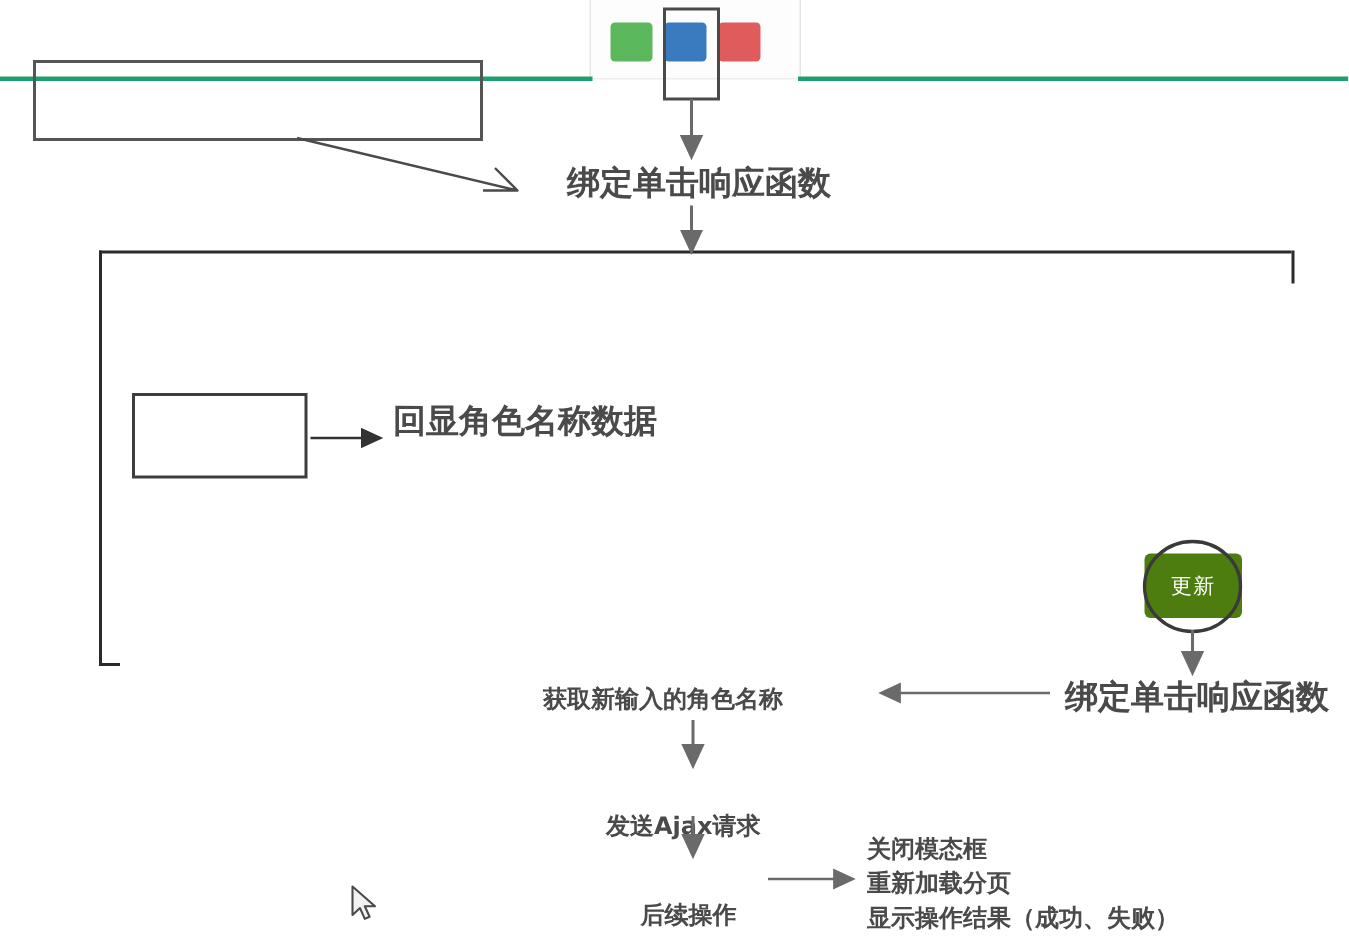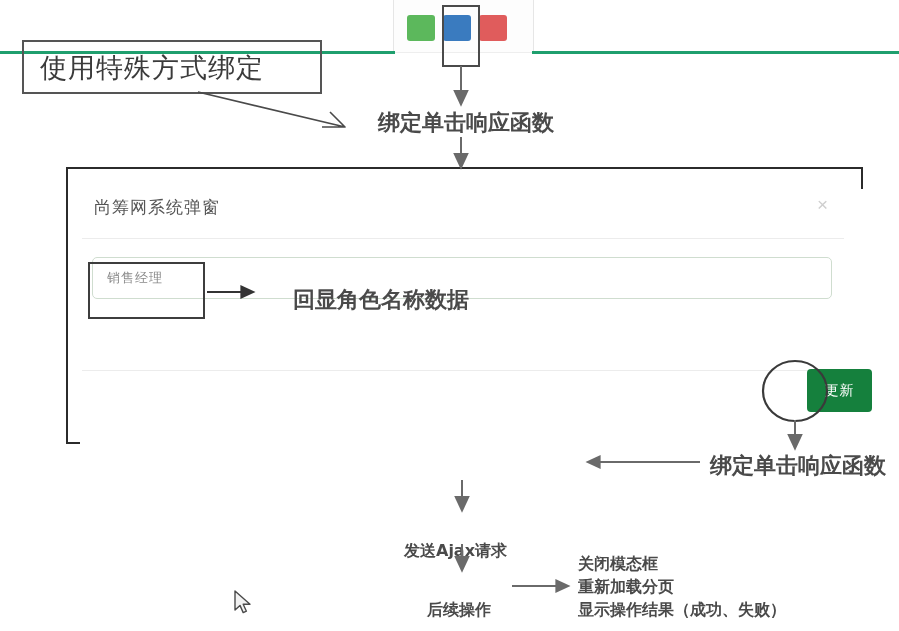--- a/index.html
+++ b/index.html
@@ -226,29 +226,28 @@
     background: #2b2b2b;
   }
 
   
   .update-btn {
     position: absolute;
     left: 763px;
     top: 369px;
     width: 65px;
     height: 43px;
-    background: #15803d;
+    background: #4d7c0f;
     border: none;
     border-radius: 4px;
     color: #ffffff;
     font-size: 14px;
     letter-spacing: 1px;
     cursor: pointer;
     font-family: "DejaVu Sans", "Liberation Sans", sans-serif;
-    margin-left: 44px;
   }
 
   
   .overlay {
     position: absolute;
     left: 0; top: 0;
     width: 899px;
     height: 631px;
     pointer-events: none;
   }
@@ -296,56 +295,43 @@
         <button class="act-btn" style="background:#e05c5c"></button>
 
       </div>
     </div>
   </div>
 
   <div class="green-rule seg-left"></div>
   <div class="green-rule seg-right"></div>
 
   <div class="anno-title"></div>
-  <div class="anno-title-text">使用特殊方式绑定</div>
 
   <div class="anno-highlight-pencil"></div>
 
   <div class="anno-text lg" style="left:378px; top:112px;">绑定单击响应函数</div>
 
   <div class="modal-frame"></div>
 
-  <div class="modal">
-    <div class="modal-header">
-      <div class="modal-title">尚筹网系统弹窗</div>
-      <button class="modal-close">×</button>
-    </div>
-    <div class="modal-divider top"></div>
-
-    <div class="modal-body">
-      <input class="role-input" type="text" value="销售经理" placeholder="请输入角色名称" style="">
-    </div>
-
-    <div class="modal-divider bottom"></div>
-  </div>
 
   <div class="anno-highlight-input"></div>
 
-  <div class="anno-text lg" style="left:262px; top:289px;margin-left:31px;">回显角色名称数据</div>
+  <div class="anno-text lg" style="left:262px; top:271px;">回显角色名称数据</div>
 
   <button class="update-btn">更新</button>
 
+  <div class="flow-line" style="left:362px; top:455px;">获取新输入的角色名称</div>
 
   <div class="anno-text lg" style="left:710px; top:455px;">绑定单击响应函数</div>
 
   <div class="flow-line" style="left:404px; top:518px;margin-top:22px;">发送Ajax请求</div>
 
   <div class="flow-line" style="left:427px; top:578px;margin-top:21px;">后续操作</div>
 
-  <div class="flow-multi" style="left:578px; top:554px;font-family:Liberation Mono, monospace;">
+  <div class="flow-multi" style="left:578px; top:554px;">
     <div>关闭模态框</div>
     <div>重新加载分页</div>
     <div>显示操作结果（成功、失败）</div>
   </div>
 
   <svg class="overlay" viewBox="0 0 899 631" xmlns="http://www.w3.org/2000/svg">
     <defs>
       <marker id="ah" markerWidth="9" markerHeight="9" refX="7" refY="4.5" orient="auto" markerUnits="strokeWidth">
         <path d="M0,0.6 L8.4,4.5 L0,8.4 z" fill="#6a6a6a"></path>
       </marker>

